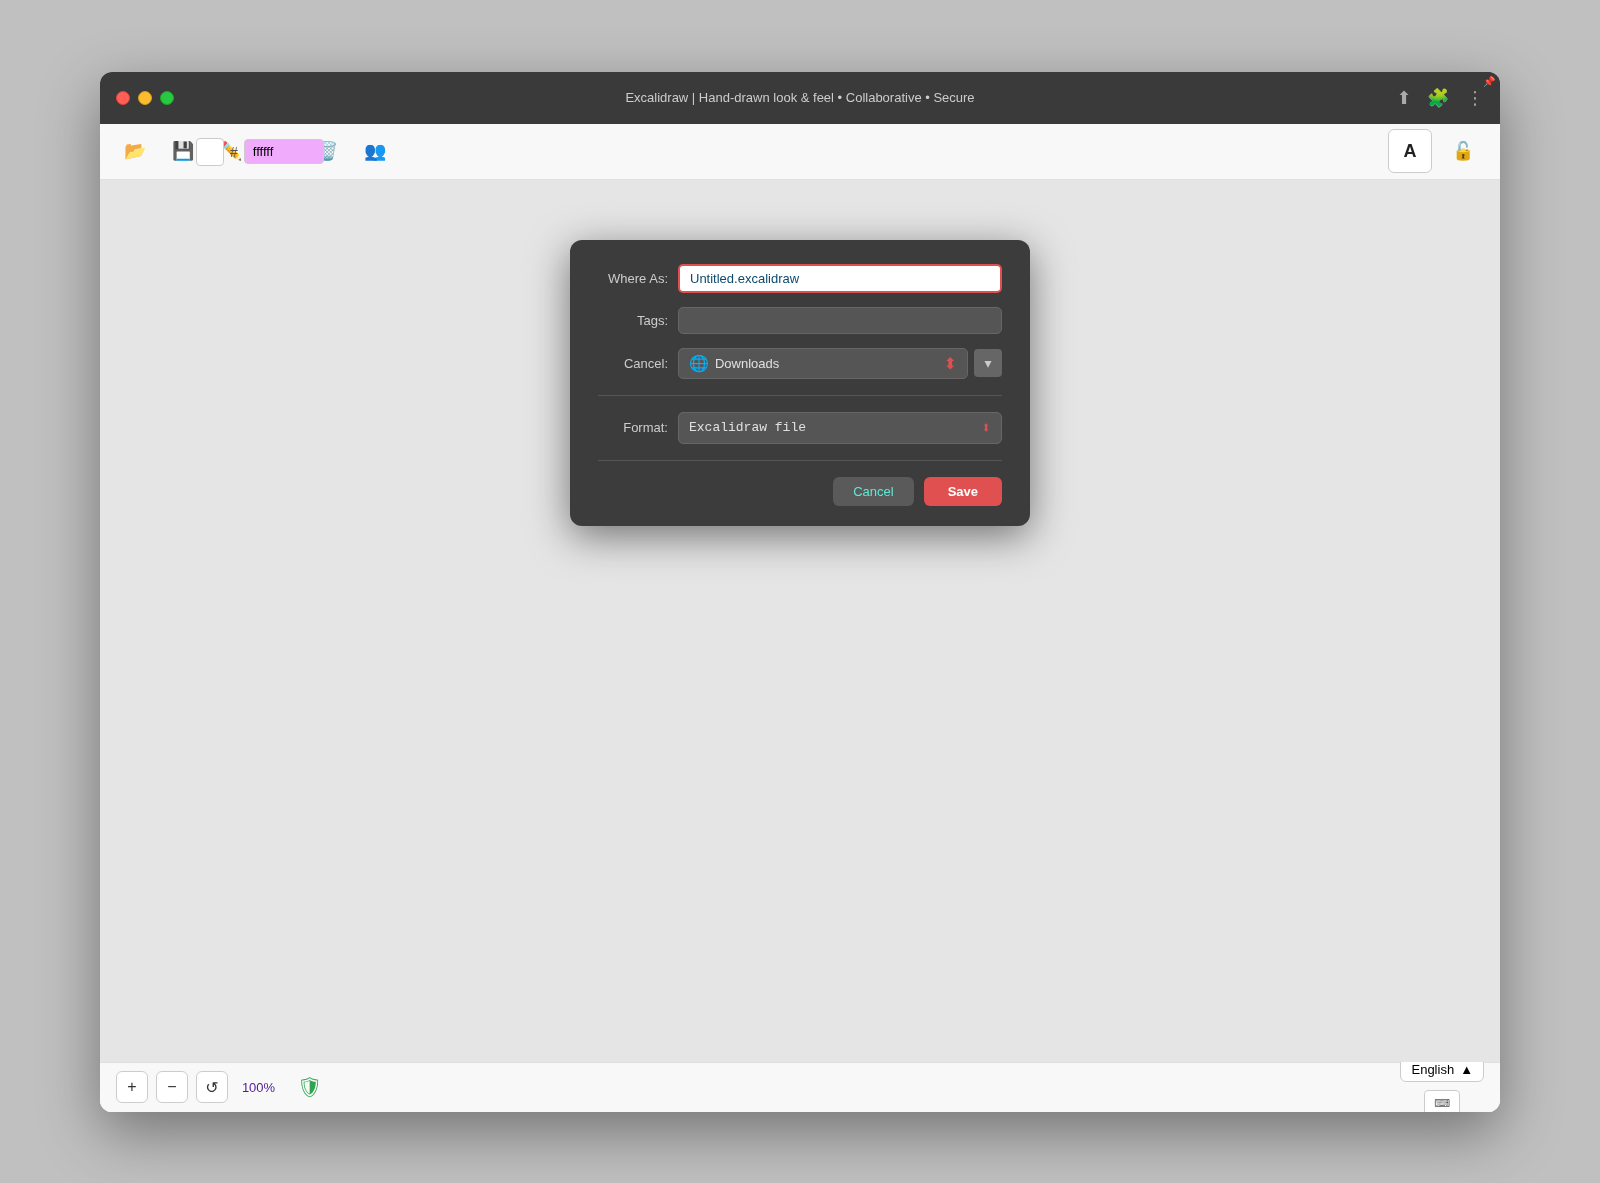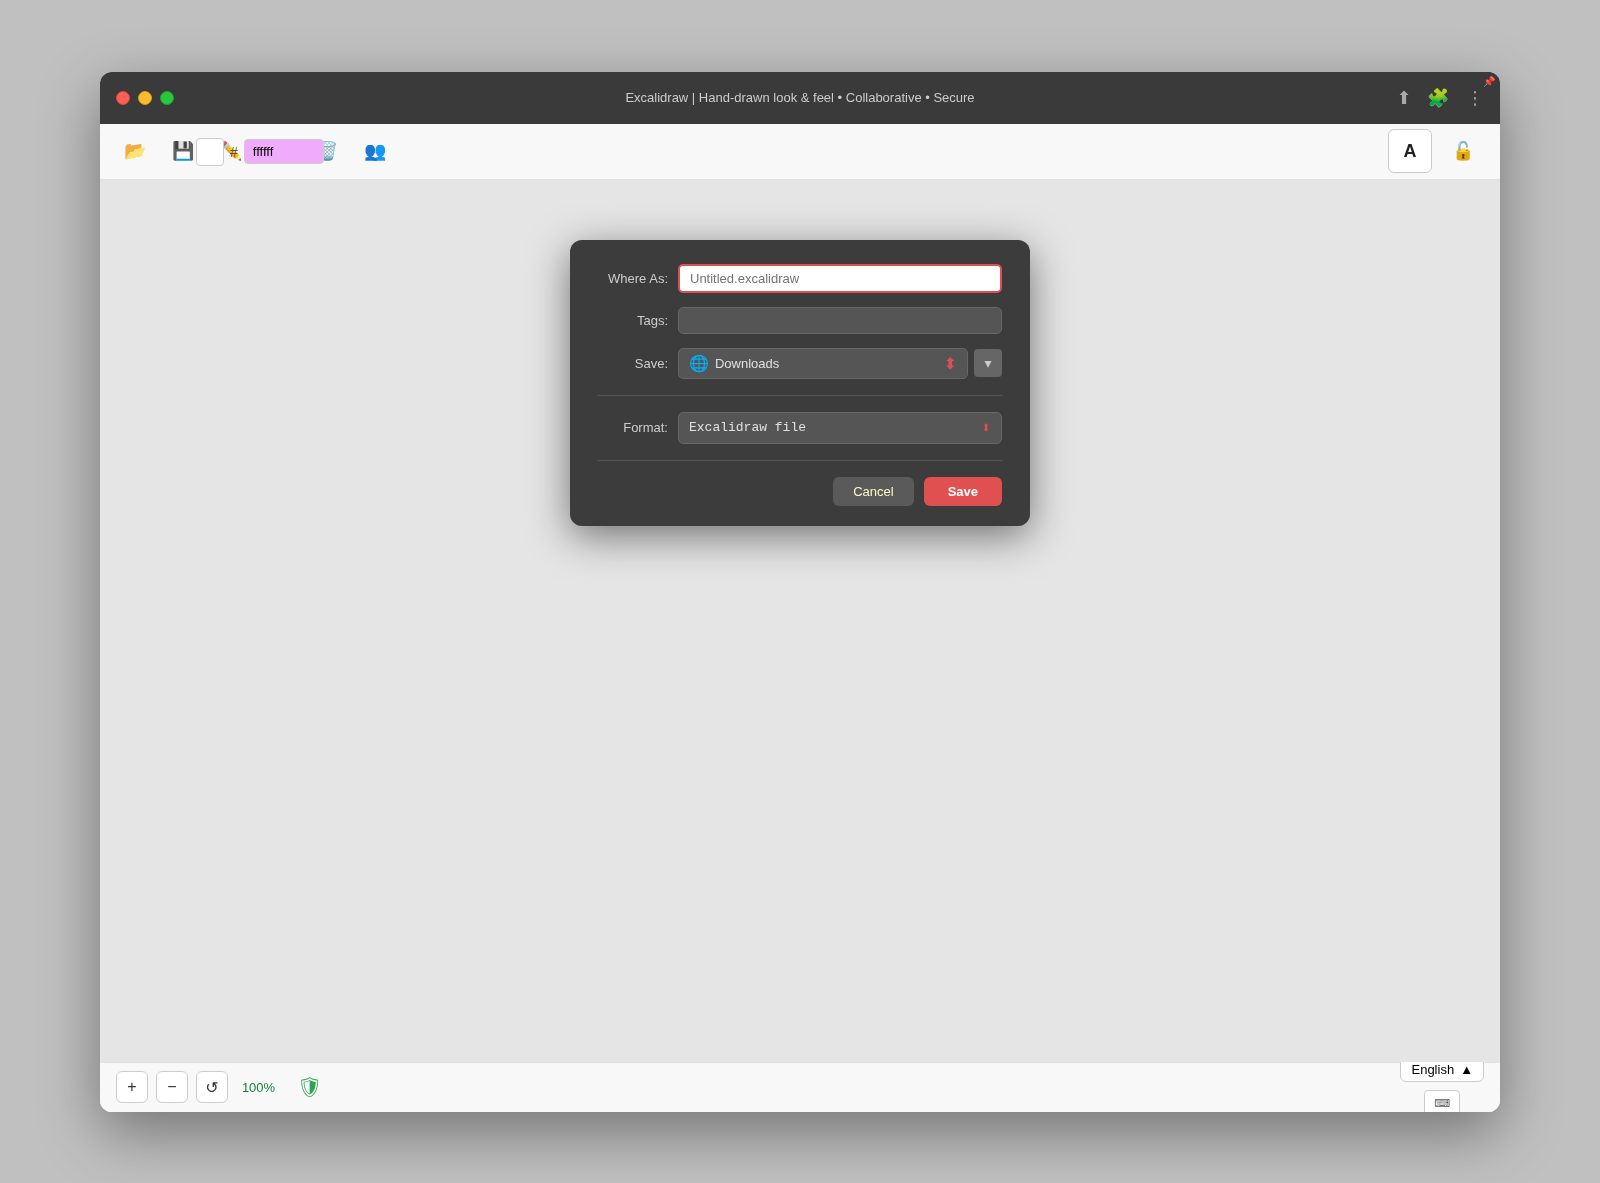--- a/index.html
+++ b/index.html
@@ -171,21 +171,21 @@
       border-radius: 6px;
       cursor: pointer;
       display: flex;
       align-items: center;
       justify-content: center;
       font-size: 16px;
       color: #333;
     }
     .zoom-level {
       font-size: 13px;
-      color: #15803d;
+      color: #4c1d95;
       min-width: 45px;
       text-align: center;
     }
     .shield-icon {
       color: #2da44e;
       font-size: 20px;
       margin-left: 8px;
     }
     .language-selector {
       margin-left: auto;
@@ -252,21 +252,21 @@
       width: 70px;
       flex-shrink: 0;
     }
     .dialog-input {
       flex: 1;
       background: white;
       border: 2px solid #e05050;
       border-radius: 5px;
       padding: 5px 10px;
       font-size: 13px;
-      color: #737373;
+      color: #0c4a6e;
       outline: none;
     }
     .dialog-input-tags {
       flex: 1;
       background: #555;
       border: 1px solid #666;
       border-radius: 5px;
       padding: 5px 10px;
       font-size: 13px;
       color: #ccc;
@@ -338,21 +338,21 @@
     .dialog-buttons {
       display: flex;
       justify-content: flex-end;
       gap: 10px;
     }
     .btn-cancel {
       background: #5a5a5a;
       border: none;
       border-radius: 6px;
       padding: 7px 20px;
-      color: #fef9c3;
+      color: #5eead4;
       font-size: 13px;
       cursor: pointer;
     }
     .btn-save {
       background: #e05050;
       border: none;
       border-radius: 6px;
       padding: 7px 24px;
       color: #ffffff;
       font-size: 13px;
@@ -436,21 +436,21 @@
             <span class="dialog-label">Where As:</span>
             <input class="dialog-input" type="text" value="Untitled.excalidraw" style="">
           </div>
 
           <div class="dialog-row">
             <span class="dialog-label">Tags:</span>
             <input class="dialog-input-tags" type="text" style="">
           </div>
 
           <div class="dialog-row">
-            <span class="dialog-label">Save:</span>
+            <span class="dialog-label">Cancel:</span>
             <div class="where-container">
               <div class="where-dropdown">
                 <span style="font-size:16px;color:#4a90d9;">🌐</span>
                 <span>Downloads</span>
                 <span class="where-arrows">⬍</span>
               </div>
               <div class="where-expand">
                 <span>▾</span>
               </div>
             </div>

